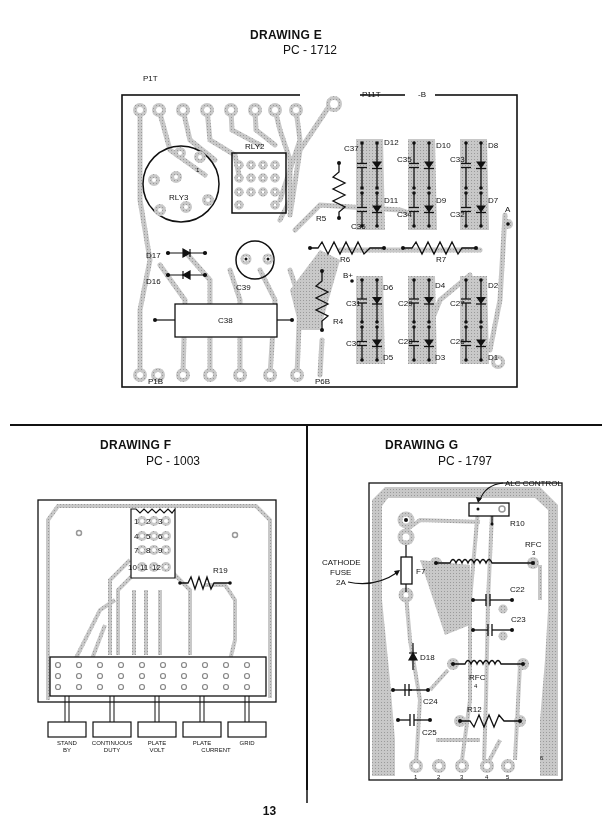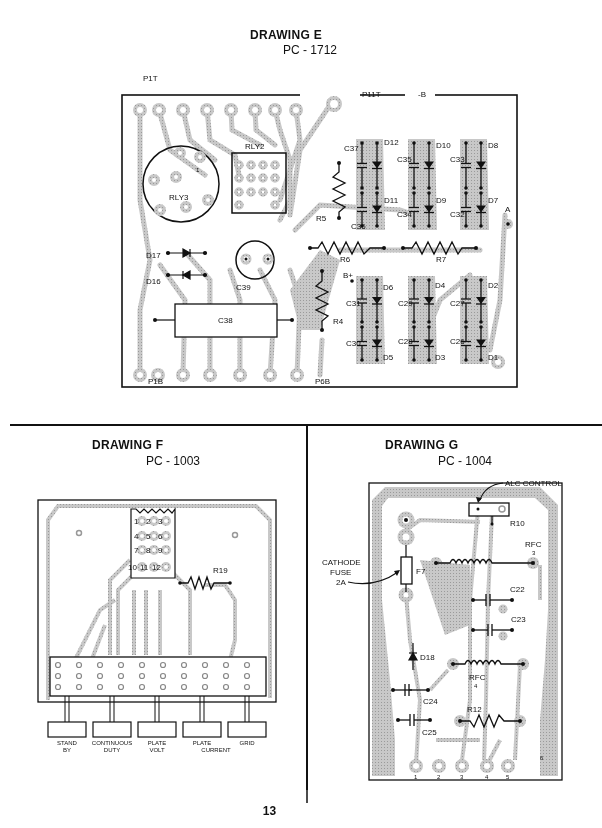--- a/index.html
+++ b/index.html
@@ -9,24 +9,24 @@
   svg{position:absolute;left:0;top:0;}
   .lbl{font-family:"Liberation Sans",sans-serif;font-size:8px;fill:#111;}
   .lbls{font-family:"Liberation Sans",sans-serif;font-size:6px;fill:#111;}
   .pgnum{position:absolute;left:0;width:539px;text-align:center;top:804px;font-weight:bold;font-size:12px;}
 </style>
 </head>
 <body>
 
 <div class="title" style="left:250px;width:120px;top:28px;">DRAWING E</div>
 <div class="sub" style="left:250px;width:120px;top:43px;">PC - 1712</div>
-<div class="title" style="left:92px;width:130px;top:438px;">DRAWING F</div>
+<div class="title" style="left:100px;width:130px;top:438px;">DRAWING F</div>
 <div class="sub" style="left:108px;width:130px;top:454px;">PC - 1003</div>
 <div class="title" style="left:385px;width:130px;top:438px;">DRAWING G</div>
-<div class="sub" style="left:400px;width:130px;top:454px;">PC - 1004</div>
+<div class="sub" style="left:400px;width:130px;top:454px;">PC - 1797</div>
 
 <svg width="602" height="828" viewBox="0 0 602 828">
   <defs>
     <pattern id="dots" width="3" height="3" patternUnits="userSpaceOnUse">
       <rect width="3" height="3" fill="#c8c8c8"></rect>
       <rect width="1" height="1" fill="#9a9a9a"></rect>
     </pattern>
   </defs>
 
   <line x1="10" y1="425" x2="602" y2="425" stroke="#111" stroke-width="2"></line>

